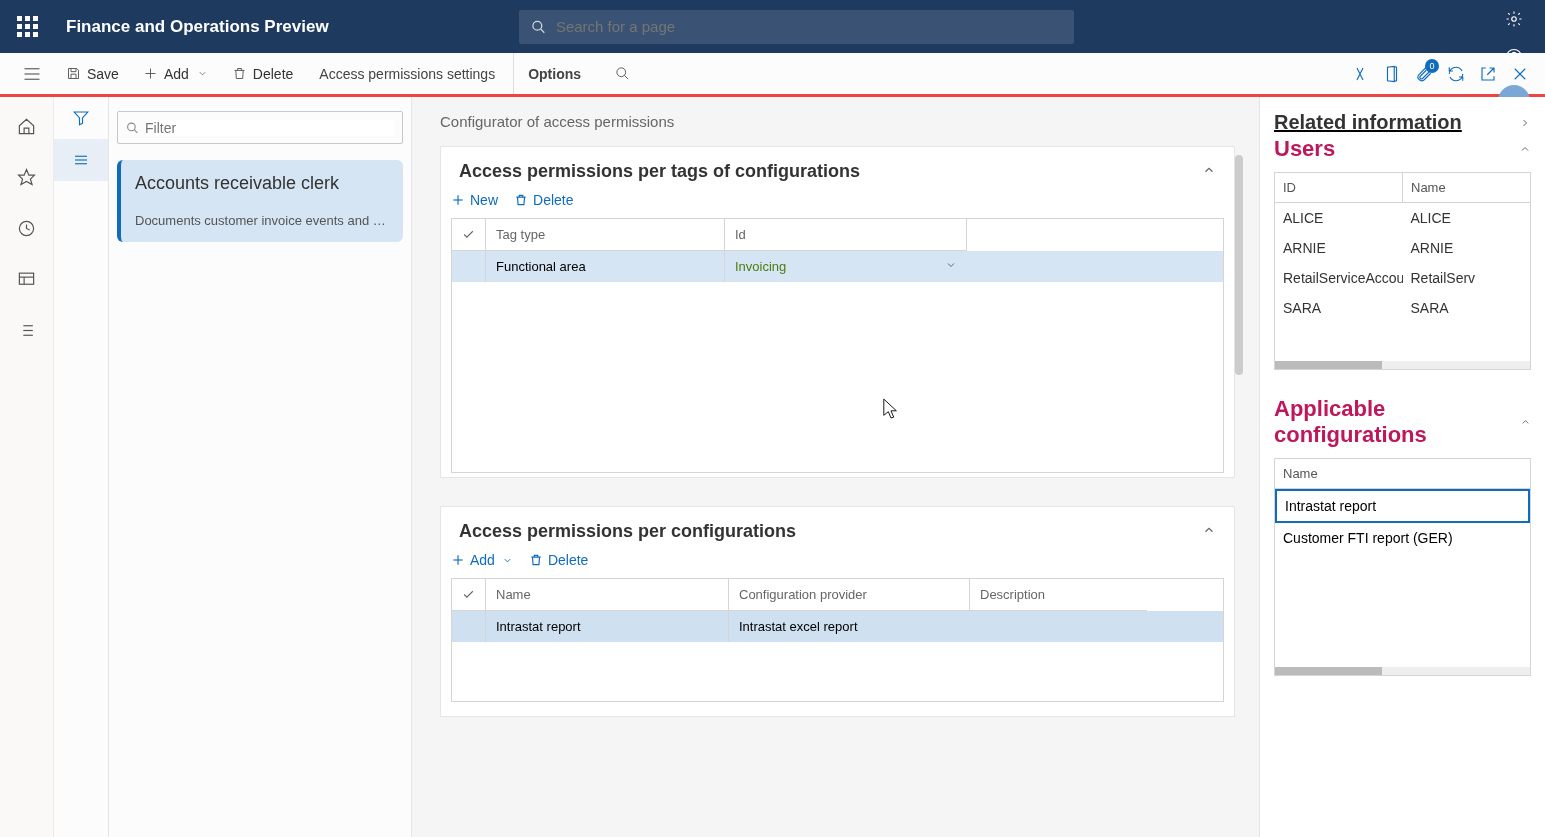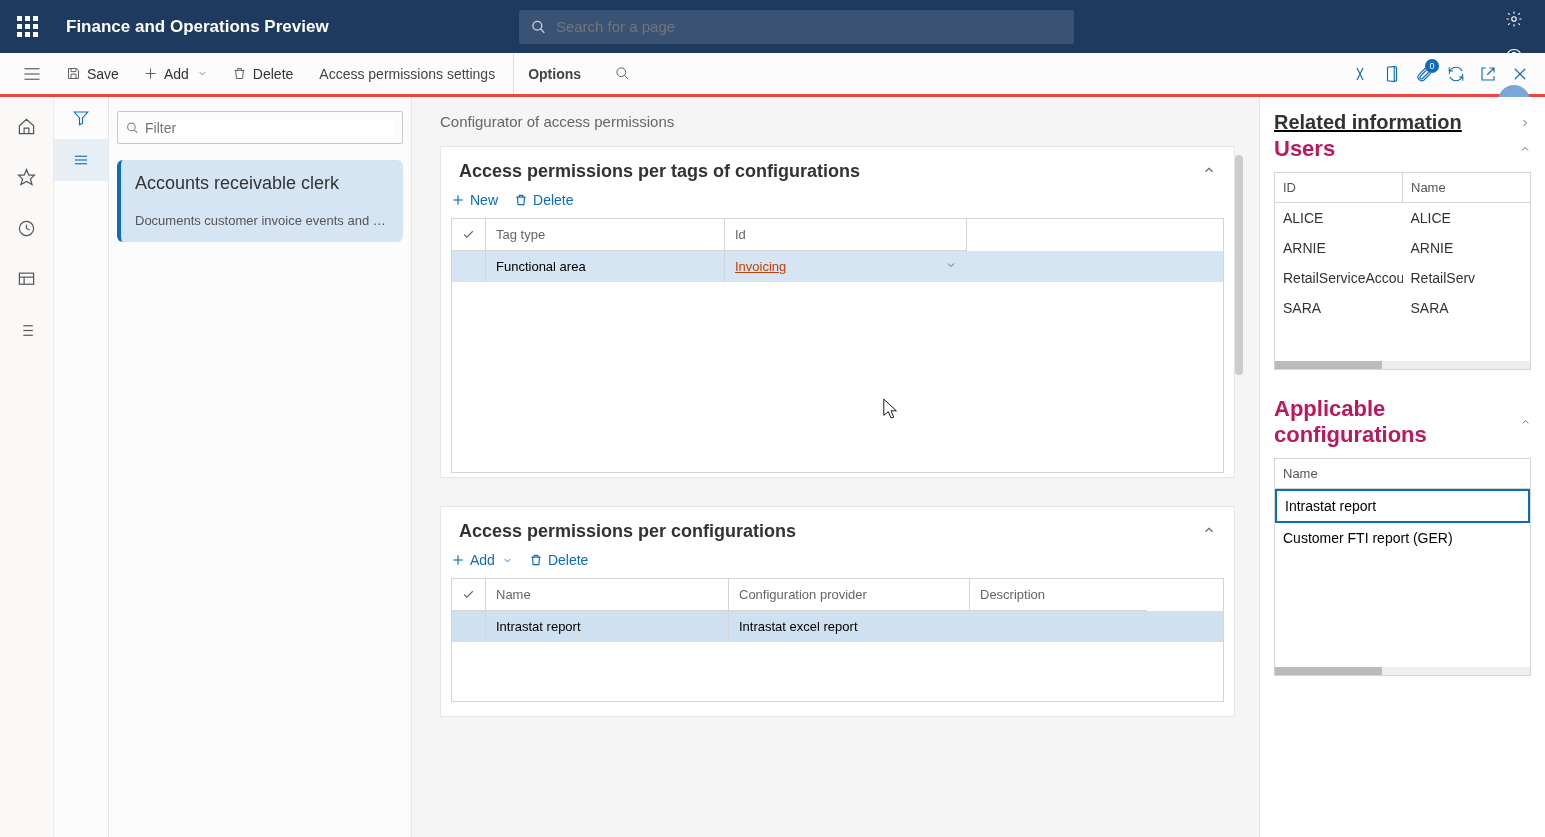--- a/index.html
+++ b/index.html
@@ -69,21 +69,21 @@
 .tbtn { display: flex; align-items: center; gap: 5px; color: #0f6cbd; font-size: 14px; cursor: pointer; }
 .tbtn svg { width: 14px; height: 14px; fill: none; stroke: #0f6cbd; stroke-width: 2; }
 .dyn-table { border-top: 1px solid #d5d5d5; }
 .dyn-table .thead, .dyn-table .trow { display: flex; }
 .dyn-table .th, .dyn-table .td { border-right: 1px solid #d5d5d5; padding: 8px 10px; font-size: 13px; }
 .dyn-table .th { color: #666; font-weight: 400; border-bottom: 1px solid #d5d5d5; }
 .dyn-table .thead .th:first-child, .dyn-table .trow .td:first-child { width: 34px; display: flex; justify-content: center; align-items: center; }
 .dyn-table .thead .th:first-child svg { width: 13px; height: 13px; stroke: #666; stroke-width: 2; fill: none; }
 .trow.selected { background: #d6e5f3; }
 .trow.selected-blue { background: #cfe0f0; }
-.td .dropdown-val { color: #c2410c; display: flex; justify-content: space-between; align-items: flex-start; text-decoration: underline; }
+.td .dropdown-val { color: #4d7c0f; display: flex; justify-content: space-between; align-items: flex-start; }
 .td .dropdown-val svg { width: 12px; height: 12px; stroke: #666; stroke-width: 2; fill: none; }
 .td .link-val { color: #0f6cbd; }
 .tags-table { margin: 0 10px; border: 1px solid #d5d5d5; }
 .tags-table .th.c1 { width: 239px; } 
 .tags-table .th.c2 { width: 242px; border-right: 1px solid #d5d5d5; }
 .tags-table .td.c1 { width: 239px; } 
 .tags-table .td.c2 { width: 242px; border-right: none; }
 .tags-body { height: 221px; }
 .cfg-table { margin: 0 10px 10px; border: 1px solid #d5d5d5; }
 .cfg-table .th.c1, .cfg-table .td.c1 { width: 243px; }

